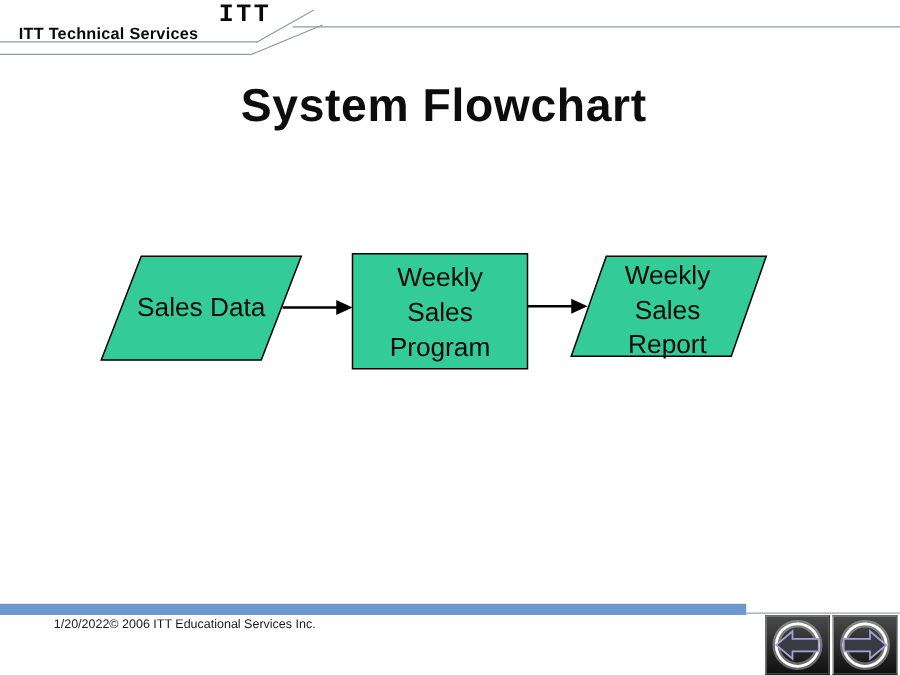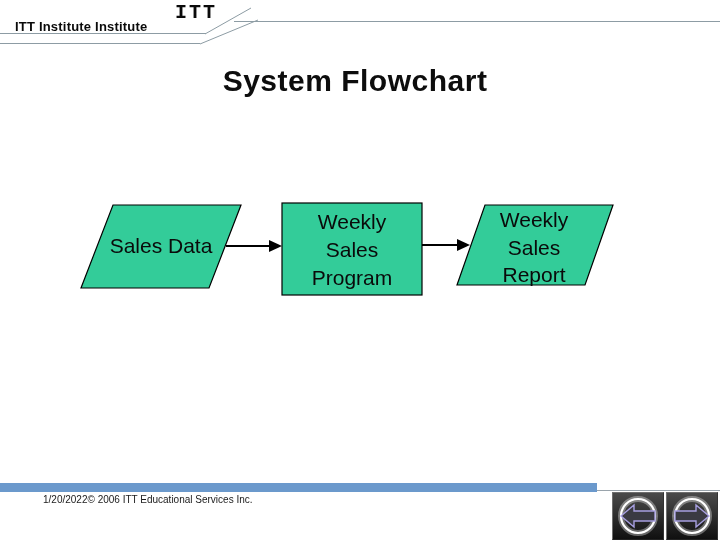--- a/index.html
+++ b/index.html
@@ -13,21 +13,21 @@
     position:absolute;left:15px;top:19px;font-size:13px;font-weight:bold;
     letter-spacing:0.2px;color:#0a0a0a;white-space:nowrap;
   }
   .logo{
     position:absolute;left:151px;top:3px;font-family:Liberation Mono, monospace;
     font-size:20px;font-weight:bold;letter-spacing:2px;color:#0a0a0a;line-height:1;margin-left:24px;
   }
   
   .title{
     position:absolute;left:0;right:10px;top:64px;text-align:center;
-    font-size:30px;font-weight:bold;color:#0d0d0d;letter-spacing:0.5px;
+    font-size:37px;font-weight:bold;color:#0d0d0d;letter-spacing:0.5px;
   }
   
   .diagram{position:absolute;left:0;top:0;width:720px;height:540px;}
   .diagram text{
     font-family:"Liberation Sans",sans-serif;font-size:21px;fill:#0a0a0a;
   }
   
   .footer-bar{position:absolute;left:0;top:483px;width:597px;height:9px;background:#6B99CC;}
   .footer-thin-line{position:absolute;left:597px;top:490px;width:123px;height:1px;background:#9aa4ac;}
   .footer-text{
@@ -51,21 +51,21 @@
   <svg class="header-lines" viewBox="0 0 720 60" xmlns="http://www.w3.org/2000/svg">
     <g stroke="#8D9CA4" stroke-width="1" fill="none">
       <line x1="0" y1="33.5" x2="206" y2="33.5"></line>
       <line x1="0" y1="43.5" x2="200" y2="43.5"></line>
       <line x1="205" y1="34" x2="251" y2="8"></line>
       <line x1="200" y1="44" x2="258" y2="20"></line>
       <line x1="234" y1="21.5" x2="720" y2="21.5"></line>
     </g>
   </svg>
 
-  <div class="brand">ITT Institute Institute</div>
+  <div class="brand">ITT Technical Services</div>
   <div class="logo">ITT</div>
 
   <div class="title">System Flowchart</div>
 
   <svg class="diagram" viewBox="0 0 720 540" xmlns="http://www.w3.org/2000/svg">
 
     <polygon points="113,205 241,205 209,288 81,288" fill="#33CC99" stroke="#000" stroke-width="1.2"></polygon>
     <text x="161" y="253" text-anchor="middle">Sales Data</text>
 
     <line x1="226" y1="246" x2="271" y2="246" stroke="#000" stroke-width="2"></line>

